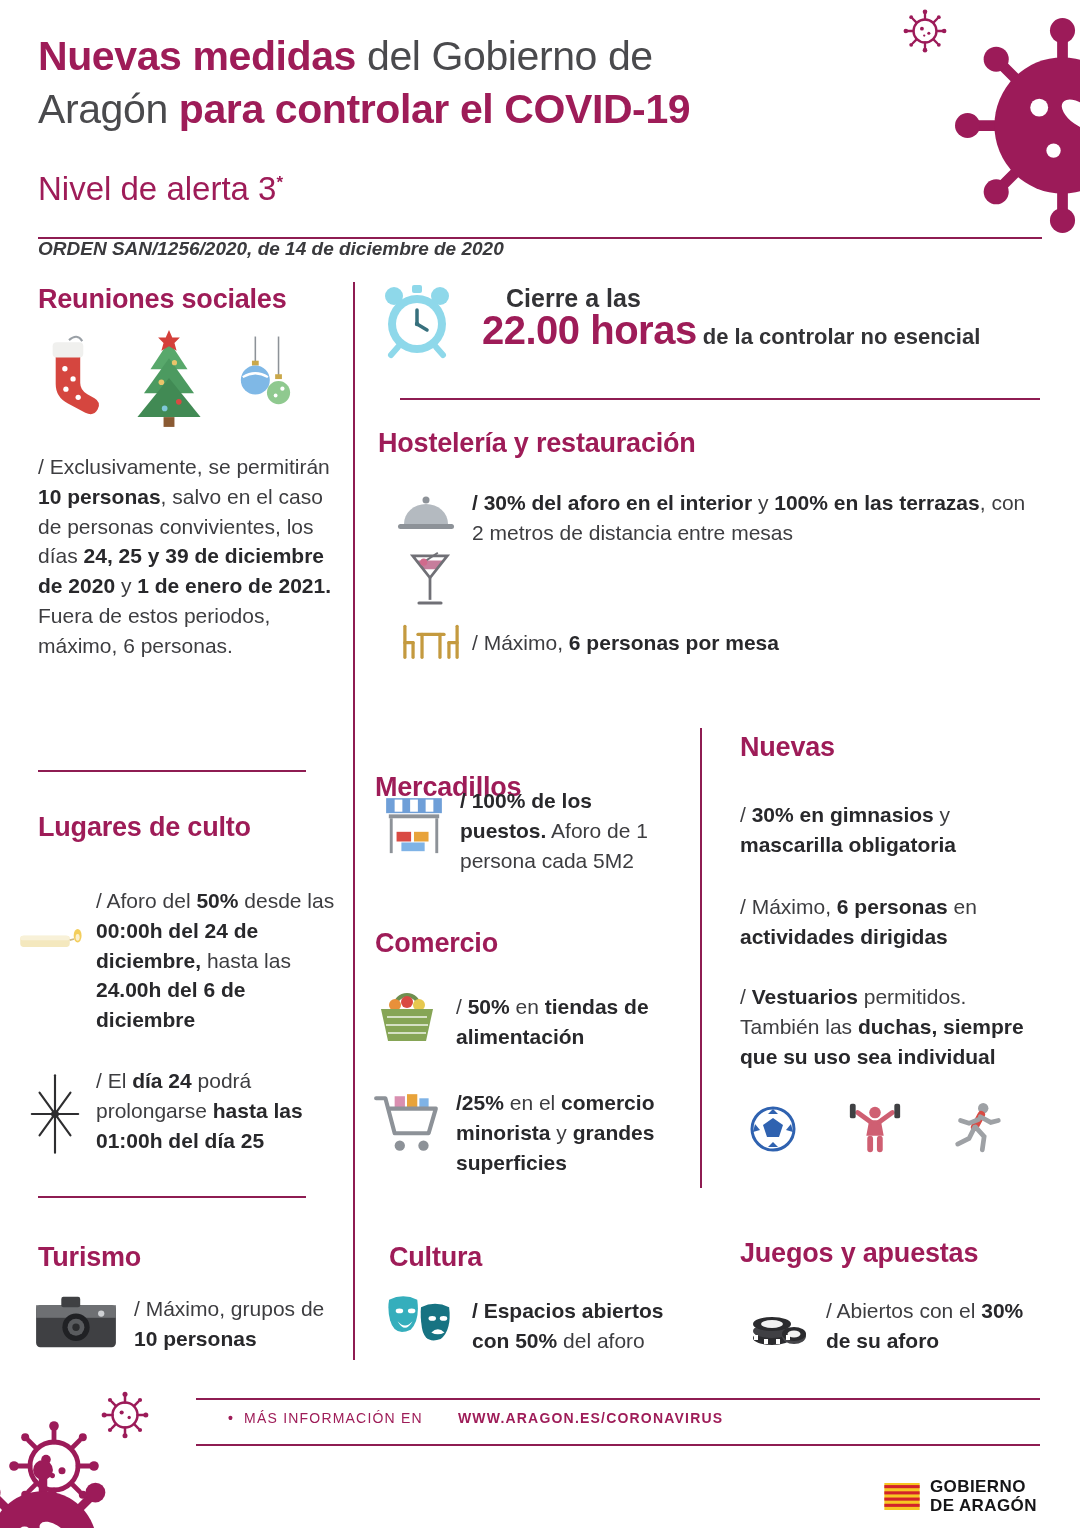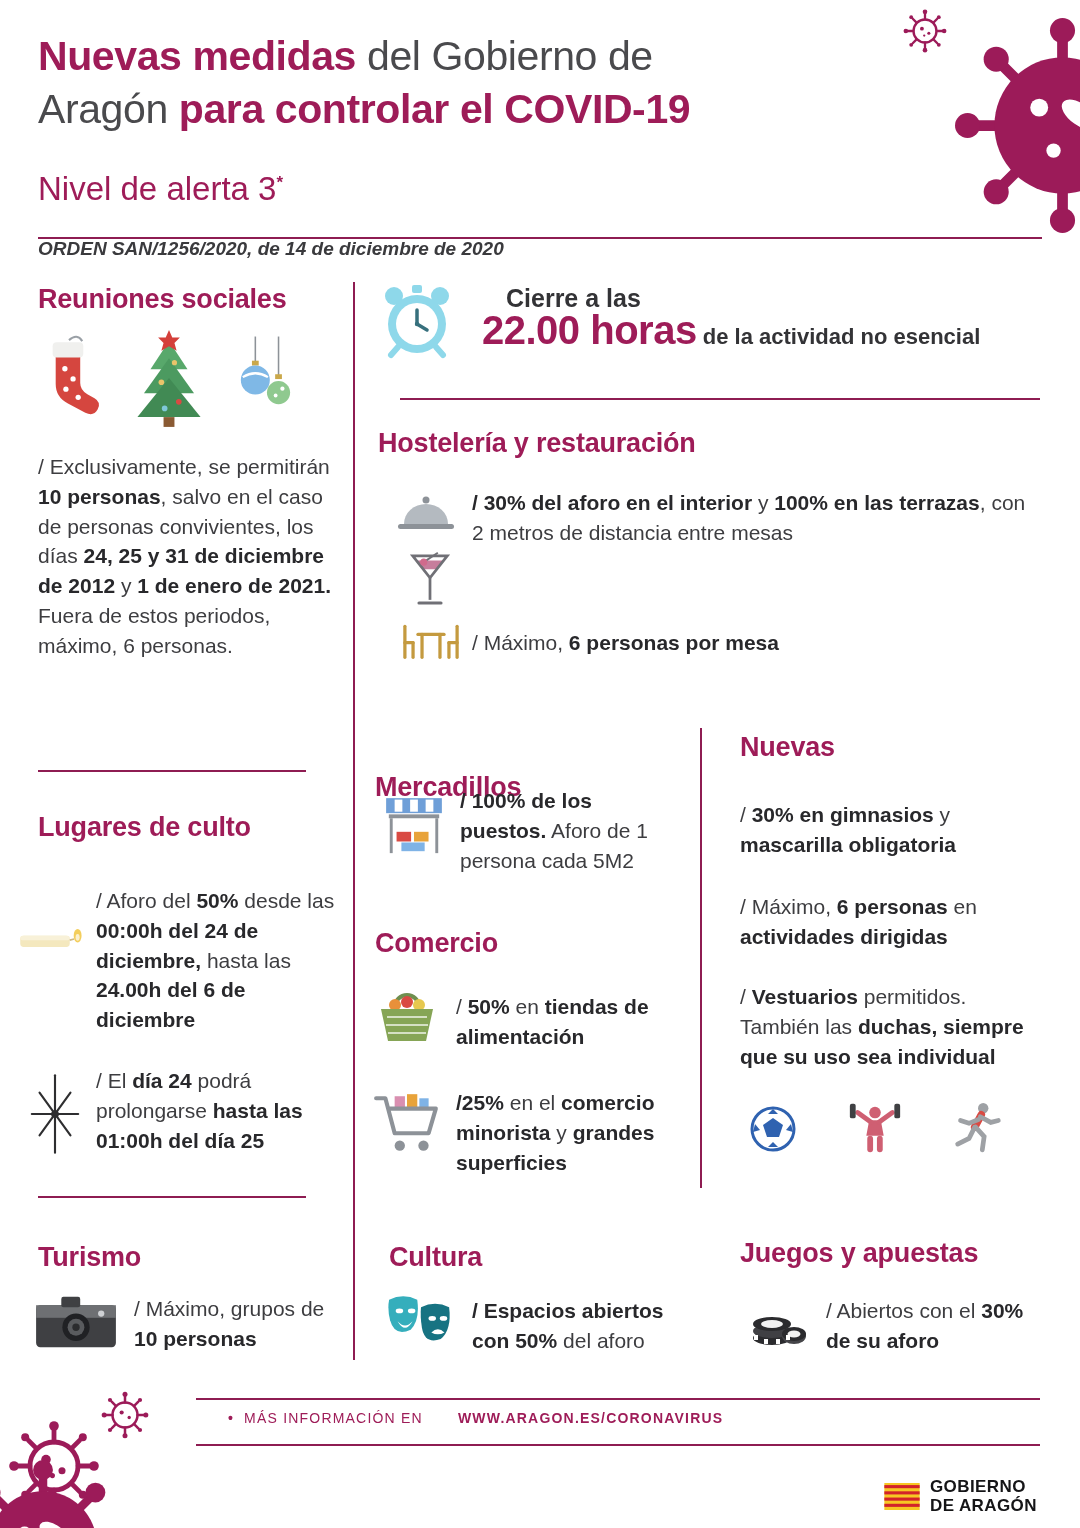--- a/index.html
+++ b/index.html
@@ -149,21 +149,21 @@
         <rect x="16.5" y="25" width="7" height="5" fill="#caa84a"></rect>
         <circle cx="20" cy="45" r="15" fill="#7fb8e6"></circle>
         <path d="M7 42 q13 -8 26 0" stroke="#fff" stroke-width="2.4" fill="none"></path>
         <rect x="40.5" y="39" width="7" height="5" fill="#caa84a"></rect>
         <circle cx="44" cy="58" r="12" fill="#8fc98f"></circle>
         <circle cx="48" cy="54" r="2.2" fill="#fff"></circle>
           <circle cx="41" cy="61" r="2" fill="#fff"></circle>
       </svg>
     </div>
   </div>
-  <div class="abs body-text" style="left:38px;top:452px;width:298px;"><span>/ Exclusivamente, se permitirán </span><span class="sb">10 personas</span><span>, salvo en el caso de personas convivientes, los días </span><span class="sb">24, 25 y 31 de diciembre de 2012</span><span> y </span><span class="sb">1 de enero de 2021.</span><span> Fuera de estos periodos, máximo, 6 personas.</span></div>
+  <div class="abs body-text" style="left:38px;top:452px;width:298px;"><span>/ Exclusivamente, se permitirán </span><span class="sb">10 personas</span><span>, salvo en el caso de personas convivientes, los días </span><span class="sb">24, 25 y 39 de diciembre de 2020</span><span> y </span><span class="sb">1 de enero de 2021.</span><span> Fuera de estos periodos, máximo, 6 personas.</span></div>
 
   <div class="abs hline" style="left:38px;top:770px;width:268px;"></div>
 
   <div class="abs sec-title" style="left:38px;top:812px;">Lugares de culto</div>
   <div class="abs icon" style="left:18px;top:924px;width:72px;height:30px;">
     <svg viewBox="0 0 64 26" opacity="0.9">
       <rect x="2" y="10" width="44" height="10" rx="3" fill="#f3e6b8"></rect>
       <rect x="2" y="10" width="44" height="4" rx="2" fill="#f8f0d4"></rect>
       <line x1="46" y1="14" x2="50" y2="13" stroke="#c9b27a" stroke-width="1.5"></line>
       <ellipse cx="53" cy="10" rx="3.5" ry="6" fill="#f2c94c"></ellipse>
@@ -212,21 +212,21 @@
           <line x1="58" y1="66" x2="65" y2="74"></line>
       </g>
       <circle cx="39" cy="43" r="29" fill="#8ed8ea"></circle>
       <circle cx="39" cy="43" r="21" fill="#ffffff"></circle>
       <path d="M39 29 v14 l10 6" stroke="#37707d" stroke-width="3.5" fill="none" stroke-linecap="round"></path>
       <circle cx="39" cy="43" r="2.2" fill="#37707d"></circle>
     </svg>
   </div>
   <div class="abs cierre-intro" style="left:482px;top:284px;margin-left:24px;">Cierre a las</div>
   <div class="abs" style="left:482px;top:308px;width:560px;">
-    <span class="cierre-time">22.00 horas</span><span class="cierre-scope"> de la actividad no esencial</span>
+    <span class="cierre-time">22.00 horas</span><span class="cierre-scope"> de la controlar no esencial</span>
   </div>
 
   <div class="abs hline" style="left:400px;top:398px;width:640px;"></div>
 
   <div class="abs sec-title" style="left:378px;top:428px;">Hostelería y restauración</div>
   <div class="abs icon" style="left:396px;top:492px;width:60px;height:46px;">
     <svg viewBox="0 0 60 46">
       <circle cx="30" cy="8" r="3.5" fill="#8d9298"></circle>
       <path d="M8 32 a22 20 0 0 1 44 0 z" fill="#b4bac0"></path>
       <rect x="2" y="32" width="56" height="5" rx="2.5" fill="#8d9298"></rect>

